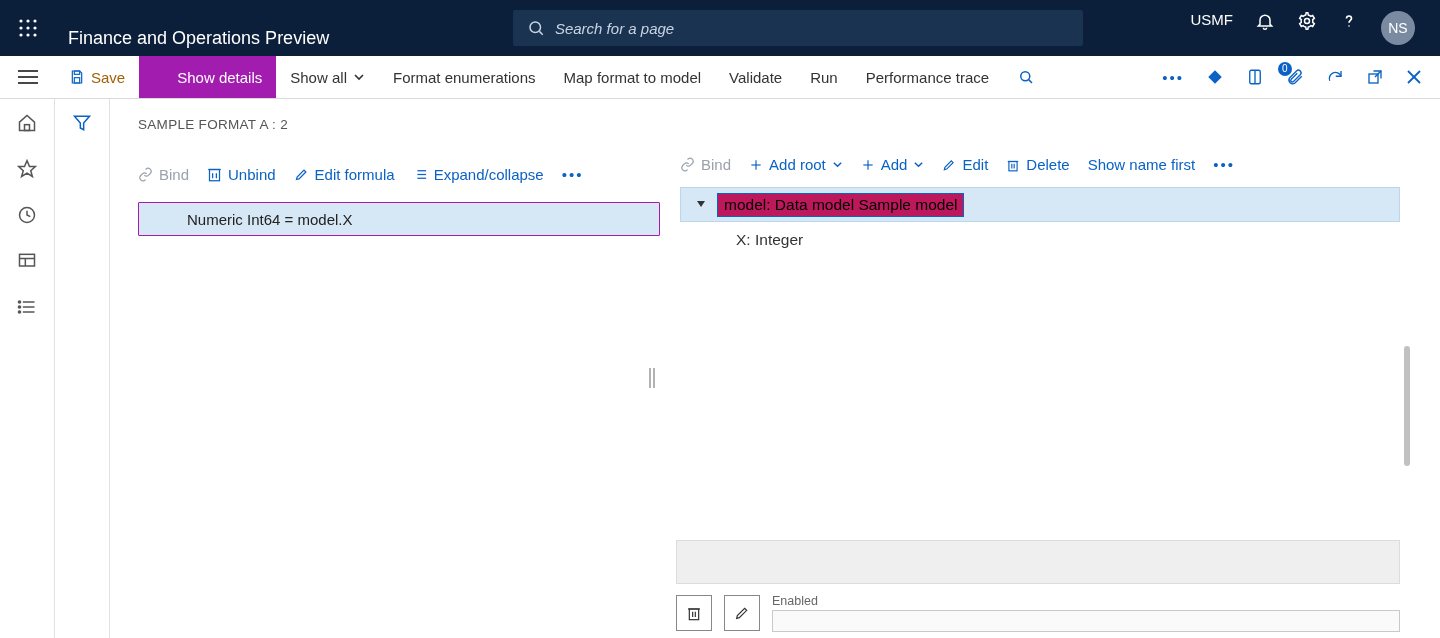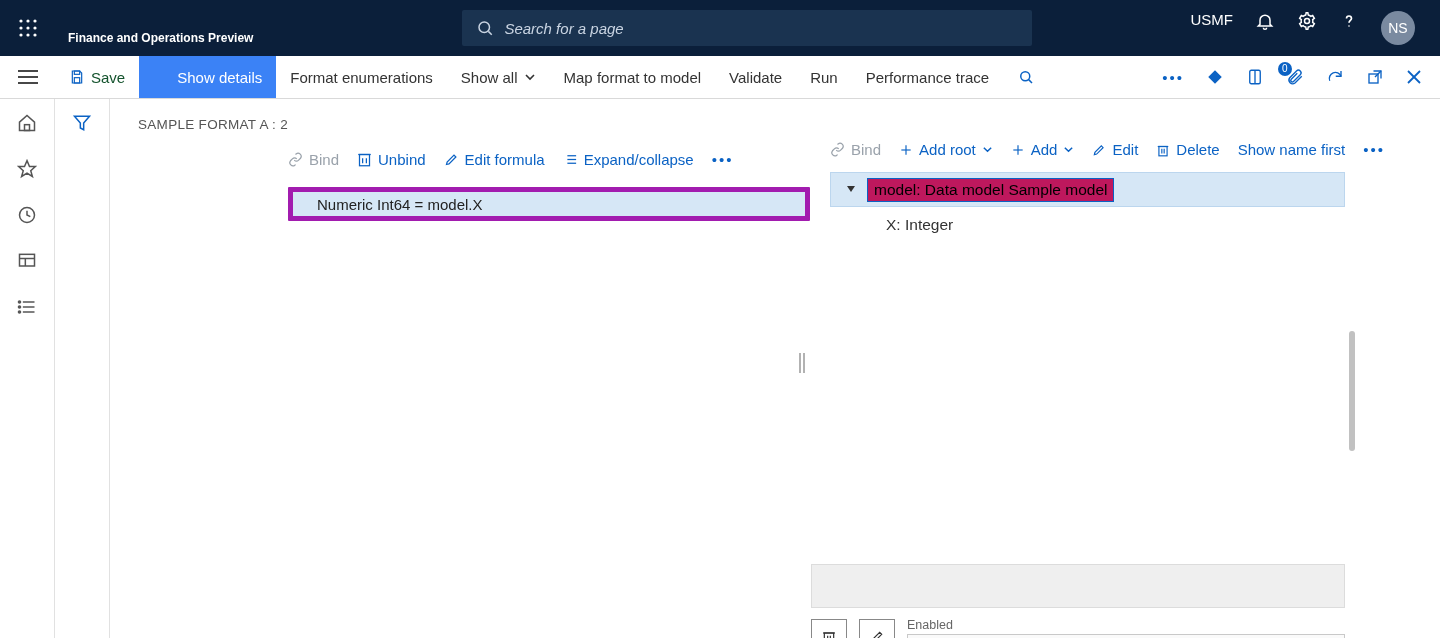--- a/index.html
+++ b/index.html
@@ -2,84 +2,84 @@
 <html><head>
 <meta charset="utf-8">
 <style>
   * { box-sizing: border-box; margin: 0; padding: 0; }
   html, body { width: 1440px; height: 638px; font-family: "Segoe UI", Arial, sans-serif; overflow: hidden; background:#fff; }
   
   
   .top-header { display:flex; align-items:center; height:56px; background:#0b1f3a; color:#fff; }
   .waffle { width:56px; height:56px; display:flex; align-items:center; justify-content:center; cursor:pointer;}
   .waffle svg { width:20px; height:20px; }
-  .app-title { font-size:12px; font-weight:700; padding-left:12px;margin-top:20px; }
+  .app-title { font-size:18px; font-weight:400; padding-left:12px;margin-top:20px; }
   .header-spacer1 { width:130px; }
   .search-wrap { flex:0 0 570px; margin-left:auto; margin-right:auto;}
   .search { display:flex; align-items:center; height:36px; background:#1a3350; border-radius:2px; padding:0 14px; color:#c9d4e2;}
   .search svg { width:18px; height:18px; margin-right:10px; }
   .search input { flex:1; background:transparent; border:none; outline:none; color:#fff; font-size:15px;font-style:italic;}
   .search input::placeholder{ color:#c9d4e2;}
   .header-right { margin-left:auto; display:flex; align-items:flex-start; gap:22px; padding-right:25px;}
   .header-right .company { font-size:15px; }
   .hicon { width:20px; height:20px; display:flex; align-items:center; justify-content:center; cursor:pointer;}
   .avatar { width:34px; height:34px; border-radius:50%; background:#7a8aa0; color:#fff; display:flex; align-items:center; justify-content:center; font-size:14px; font-weight:500;}
   
   
   .cmd-bar { display:flex; align-items:center; height:43px; border-bottom:1px solid #d9d9d9; font-size:15px; color:#333; }
   .cmd-bar .hamburger { width:55px; display:flex; justify-content:center; cursor:pointer;}
   .cmd-item { padding:0 14px; height:100%; display:flex; align-items:center; gap:6px; cursor:pointer;}
   .cmd-item.blue-text { color:#0b62c4; }
-  .cmd-item.selected { background:#3b82f6; color:#fff;padding-left:38px; }
+  .cmd-item.selected { background:#a21caf; color:#fff;padding-left:38px; }
   .cmd-icon { display:inline-flex; }
   .cmd-spacer { flex:1; }
   .cmd-right { display:flex; align-items:center; gap:22px; padding-right:18px; }
   .cmd-right .icbtn { color:#0b62c4; cursor:pointer; position:relative;}
   .badge0 { position:absolute; top:-6px; left:-8px; background:#0b62c4; color:#fff; border-radius:8px; font-size:10px; padding:0 4px; line-height:14px;}
   
   
   .body { display:flex; height:calc(638px - 56px - 43px); }
   .navrail { width:55px; border-right:1px solid #e1e1e1; display:flex; flex-direction:column; align-items:center; padding-top:14px; gap:26px; color:#555;}
   .navrail .railbtn{ cursor:pointer;}
   .filterrail { width:55px; border-right:1px solid #e1e1e1; display:flex; justify-content:center; padding-top:14px; color:#0b62c4;}
-  .content { flex:1; padding:18px 0 0 28px; display:flex; flex-direction:row; position:relative;}
+  .content { flex:1; padding:18px 0 0 28px; display:flex; flex-direction:column; position:relative;}
   
   .breadcrumb { font-size:13.5px; color:#555; letter-spacing:.3px; }
   .page-title { font-size:27px; font-weight:600; color:#222; margin-top:4px;}
   
   .two-pane { display:flex; margin-top:24px; height:100%; }
   .left-pane { width:522px; }
   .right-pane { flex:1; padding-left:20px; border-left:0; position:relative;}
   
   .toolbar { display:flex; align-items:center; gap:18px; font-size:15px; color:#0b62c4; margin-bottom:10px; min-height:36px;}
   .toolbar .tbtn { display:flex; align-items:center; gap:6px; cursor:pointer;}
   .toolbar .tbtn.disabled { color:#9aa2ab; cursor:default;}
   .toolbar .more { color:#0b62c4; letter-spacing:2px;}
   
-  .tree-row { background:#d6e7f6; border:5px solid #a21caf; height:34px; display:flex; align-items:center; padding-left:24px; font-size:15px; color:#222; border-radius:1px;}
+  .tree-row { background:#d6e7f6; border:1px solid #a21caf; height:34px; display:flex; align-items:center; padding-left:48px; font-size:15px; color:#222; border-radius:1px;}
   
   
   .tabs { display:flex; gap:34px; font-size:15.5px; color:#555; margin-bottom:18px;}
   .tabs .tab { cursor:pointer; padding-bottom:6px;}
   .tabs .tab.active { color:#0b62c4; border-bottom:3px solid #0b62c4; }
   
   .map-toolbar { display:flex; align-items:center; gap:18px; font-size:15px; color:#0b62c4;}
   .map-toolbar .tbtn { display:flex; align-items:center; gap:6px; cursor:pointer;}
   .map-toolbar .tbtn.disabled { color:#9aa2ab; cursor:default;}
   
   .map-tree { margin-top:14px; margin-right:40px;}
   .map-row { height:35px; display:flex; align-items:center; font-size:15.5px;}
   .map-row.sel { background:#d6e7f6; border:1px solid #bcd6ee; padding-left:14px;}
   .map-row.sel .chev { margin-right:10px; color:#333;}
   .node-box { border:1.5px solid #0b62c4; padding:2px 6px; background:#be185d;}
   .map-row.sub { padding-left:56px; color:#333;}
   
   .splitter { position:absolute; left:0px; top:200px; color:#999; font-size:14px; }
   
-  .right-lower { position:absolute; bottom:0; left:1px; right:40px; }
+  .right-lower { position:absolute; bottom:0; left:16px; right:40px; }
   .gray-bar { height:44px; background:#efefef; border:1px solid #dcdcdc; margin-bottom:10px;}
   .lower-controls { display:flex; align-items:center; gap:12px; padding-bottom:6px;}
   .sqbtn { width:36px; height:36px; border:1px solid #888; display:flex; align-items:center; justify-content:center; cursor:pointer; background:#fff;}
   .enabled-field { flex:1; }
   .enabled-label { font-size:12.5px; color:#666; margin-bottom:2px;}
   .enabled-box { height:22px; border:1px solid #c9c9c9; background:#fafafa;}
   
   .right-scroll { position:absolute; right:30px; top:190px; width:6px; height:120px; background:#c1c1c1; border-radius:3px;}
   
   svg { display:block; }
@@ -145,36 +145,36 @@
       </svg>
   </div>
   <div class="cmd-item blue-text">
     <span class="cmd-icon">
       <svg width="16" height="16" viewBox="0 0 24 24" fill="none" stroke="#0b62c4" stroke-width="1.8">
           <path d="M5 3h11l3 3v15H5z"></path>
           <rect x="8" y="3" width="8" height="5"></rect>
           <rect x="8" y="13" width="8" height="8"></rect>
         </svg>
     </span>
-    <span style="color:#14532d">Save</span>
+    <span style="color:#a16207">Save</span>
   </div>
   <div class="cmd-item selected">
     <span>Show details</span>
   </div>
-  <div class="cmd-item">
-      <span>Format enumerations</span>
-    </div>
   <div class="cmd-item">
     <span>Show all</span>
     <span>
       <svg width="12" height="12" viewBox="0 0 12 12" fill="none" stroke="#333" stroke-width="1.6">
           <polyline points="2,4 6,8 10,4"></polyline>
         </svg>
     </span>
   </div>
+  <div class="cmd-item">
+      <span>Format enumerations</span>
+    </div>
   <div class="cmd-item">
       <span>Map format to model</span>
     </div>
   <div class="cmd-item">
       <span>Validate</span>
     </div>
   <div class="cmd-item">
       <span>Run</span>
     </div>
   <div class="cmd-item">

